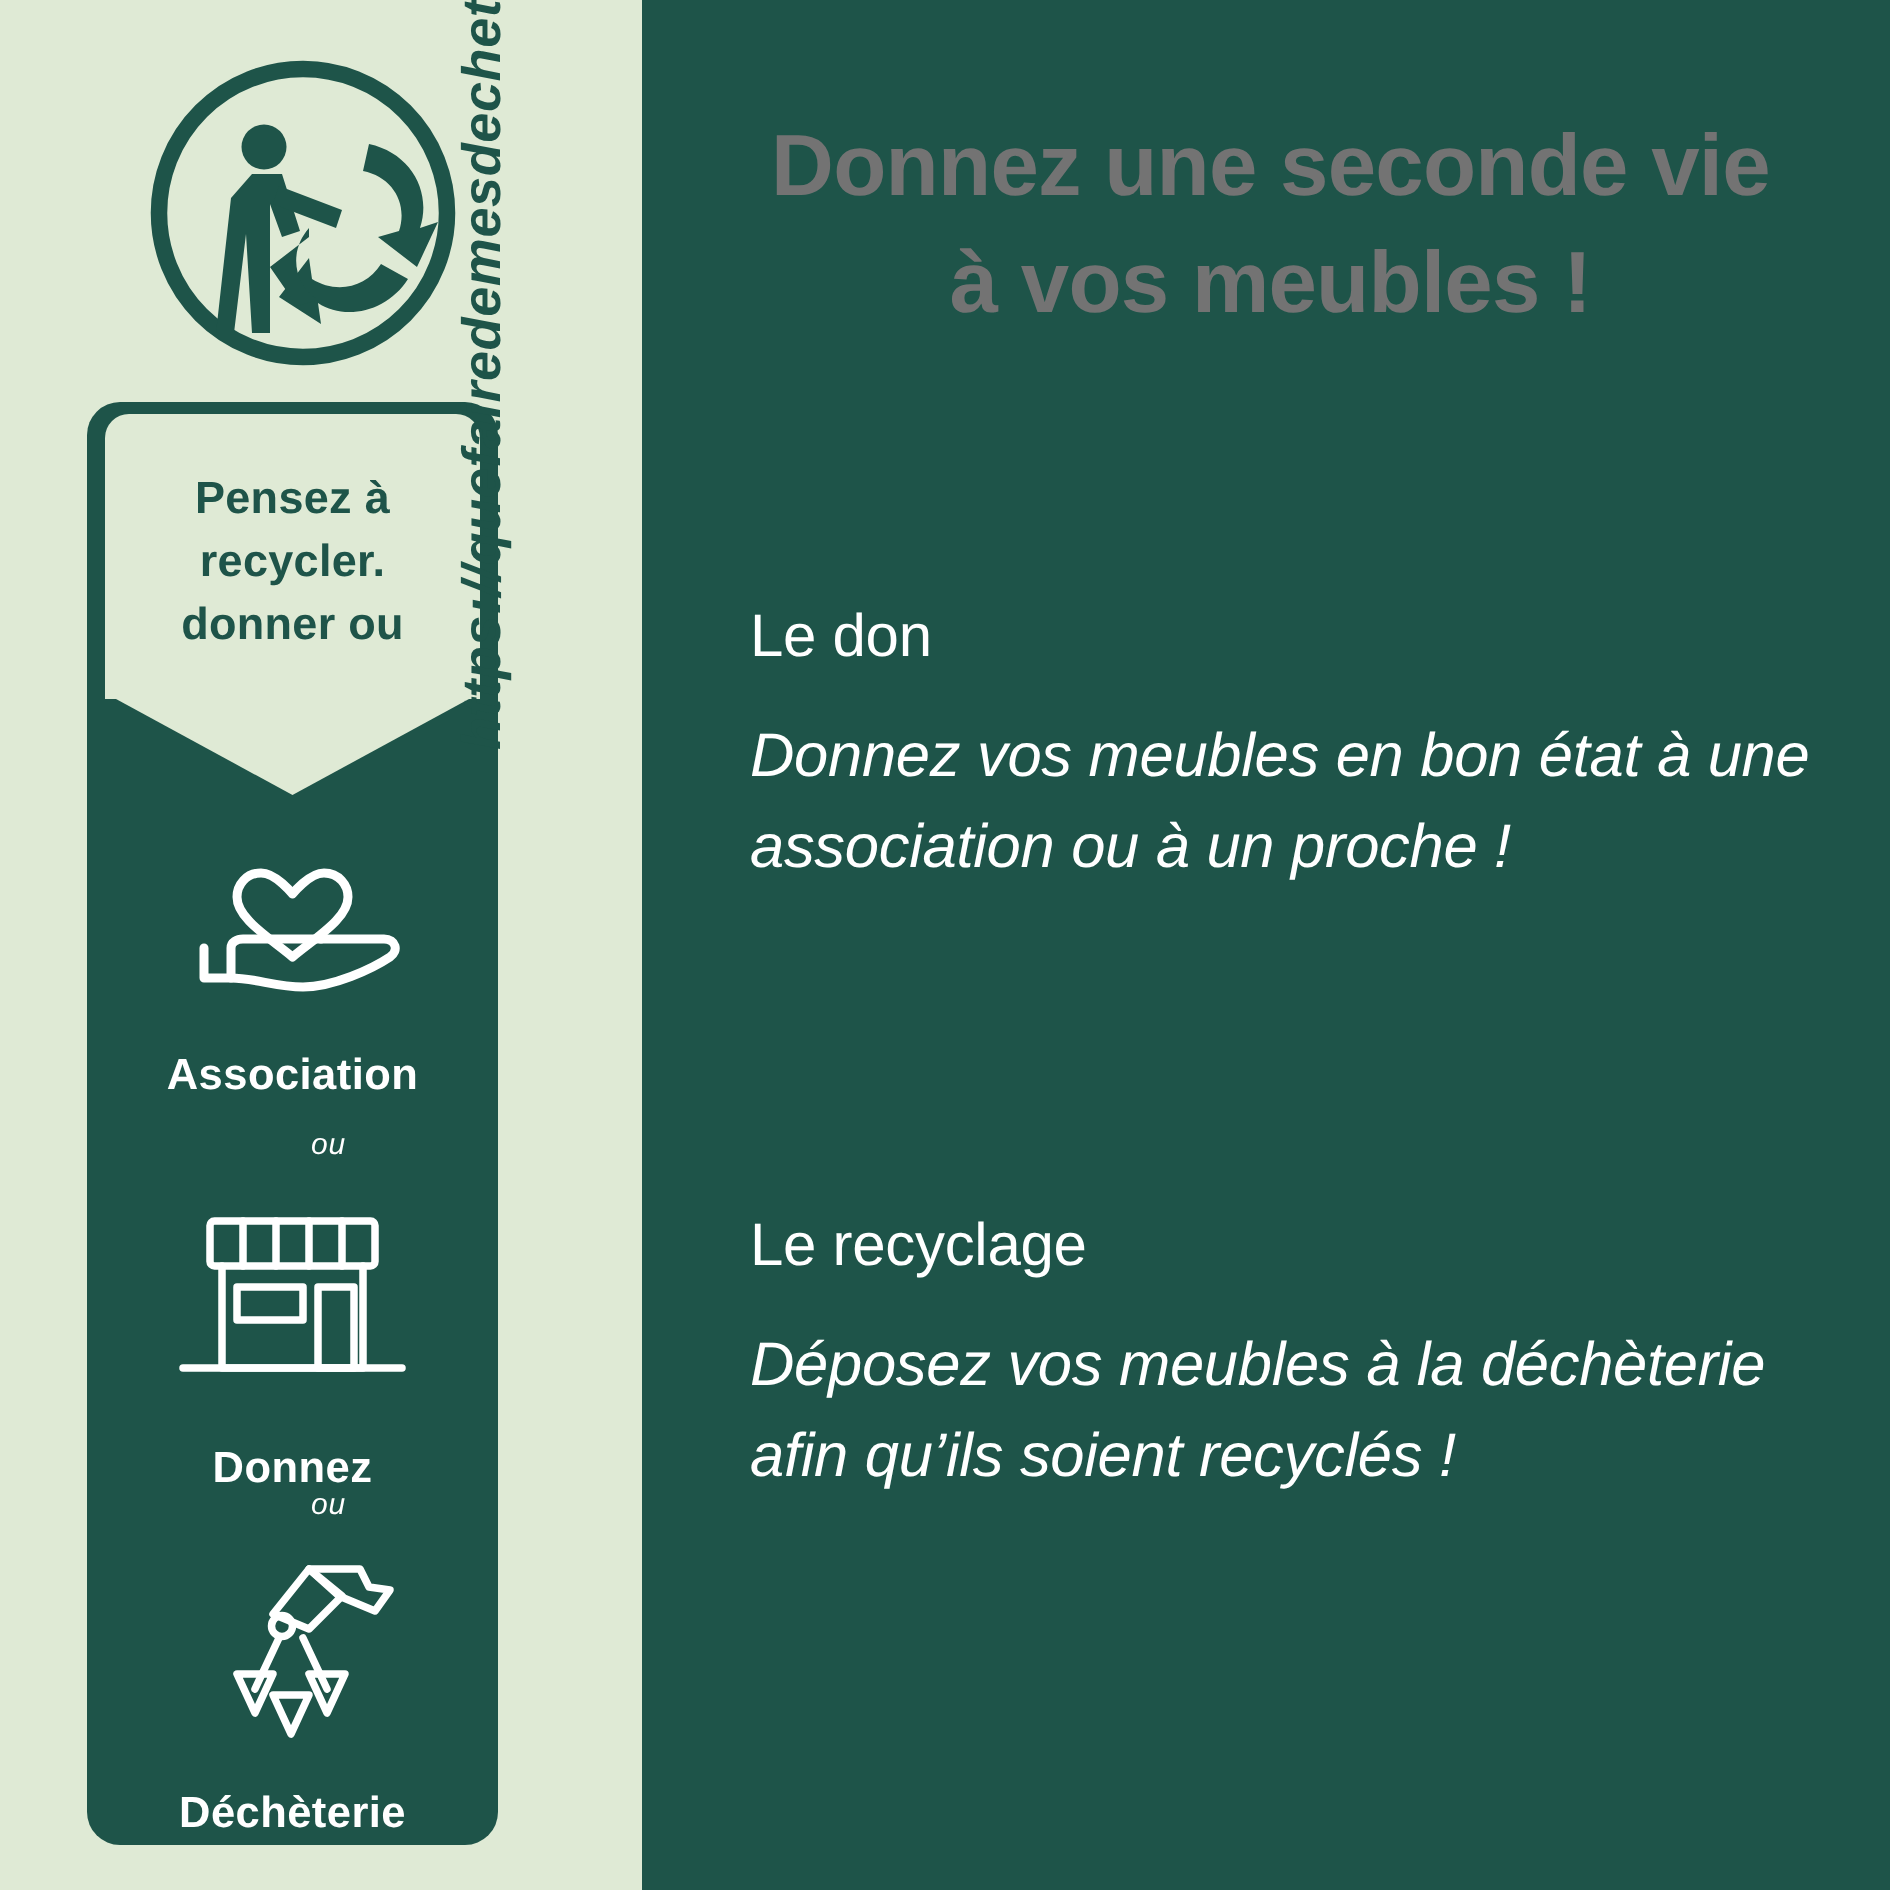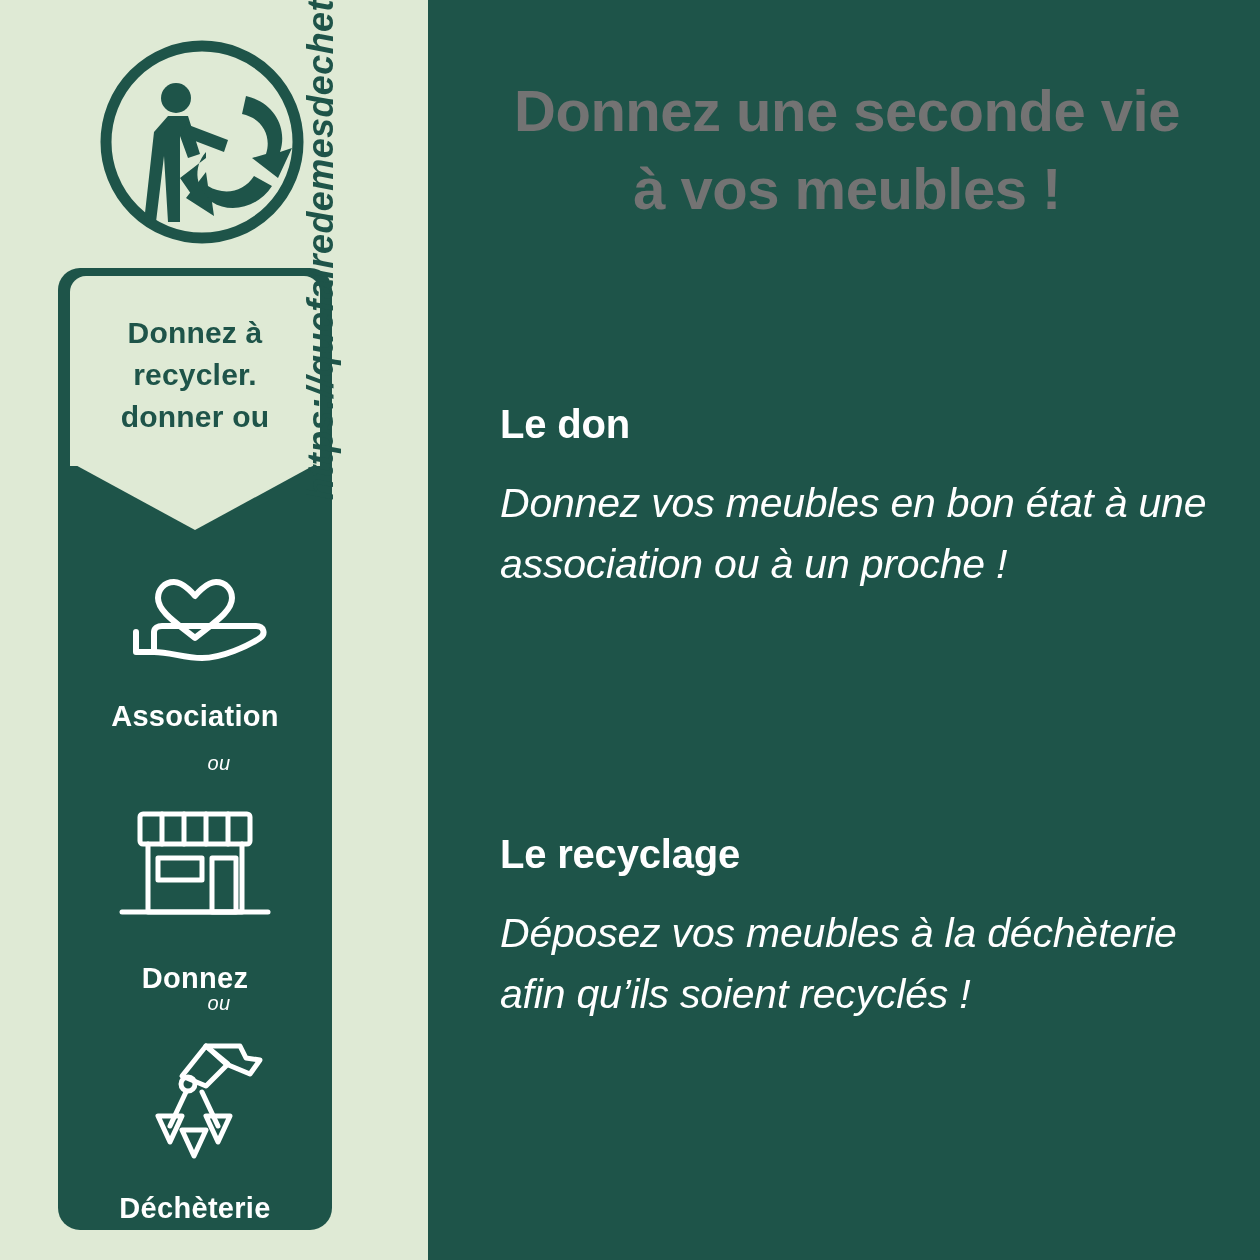--- a/index.html
+++ b/index.html
@@ -144,33 +144,33 @@
     font-weight: bold;
     font-size: 58px;
     line-height: 78px;
     letter-spacing: -0.5px;
   }
 
   .section { position: absolute; width: 720px; left: 500px; }
   .section-title {
     color: #ffffff;
     font-size: 40px;
-    font-weight: bold;
+    font-weight: normal;
     letter-spacing: -0.2px;
   }
   .section-body {
     margin-top: 26px;
     color: #ffffff;
     font-size: 41px;
     font-style: italic;
     line-height: 61px;
     letter-spacing: -0.2px;
   }
   #section-don { top: 402px; }
-  #section-recyclage { top: 808px; margin-top: 24px; }
+  #section-recyclage { top: 808px; }
 </style>
 </head>
 <body>
 
 <div id="poster">
 
   <div id="left-panel"></div>
   <div id="right-panel"></div>
 
   <div id="logo-wrap">
@@ -188,21 +188,21 @@
       <path d="M110 116 C96 132 100 154 116 164 L102 168 L84 142 L110 122 Z" fill="#1e5449"></path>
     </svg>
   </div>
 
   <div id="steps-column"></div>
 
   <div id="banner">
     <div id="banner-body"></div>
     <div id="banner-point"></div>
     <div id="banner-text">
-      <div>Donnez à</div>
+      <div>Pensez à</div>
       <div>recycler.</div>
       <div>donner ou</div>
     </div>
   </div>
 
   <div class="step" id="step-association">
     <span class="step-icon">
       <svg viewBox="0 0 170 120" width="170" height="120" aria-hidden="true">
         <path d="M85 48 C85 48 74 34 64 34 C54 34 48 42 48 50 C48 64 68 76 85 90 C102 76 122 64 122 50 C122 42 116 34 106 34 C96 34 85 48 85 48 Z" fill="none" stroke="#ffffff" stroke-width="6" stroke-linejoin="round"></path>
         <path d="M26 84 L26 104 L44 104 C60 104 74 110 92 110 C112 110 138 98 150 90 C156 86 154 78 146 78 L104 78" fill="none" stroke="#ffffff" stroke-width="6" stroke-linecap="round" stroke-linejoin="round"></path>

